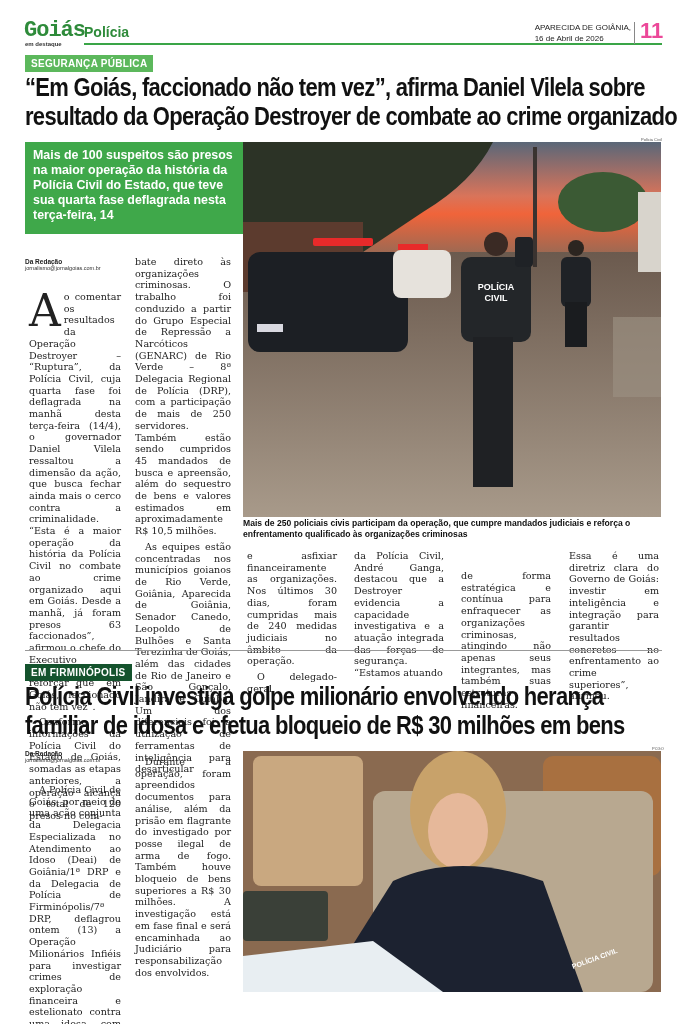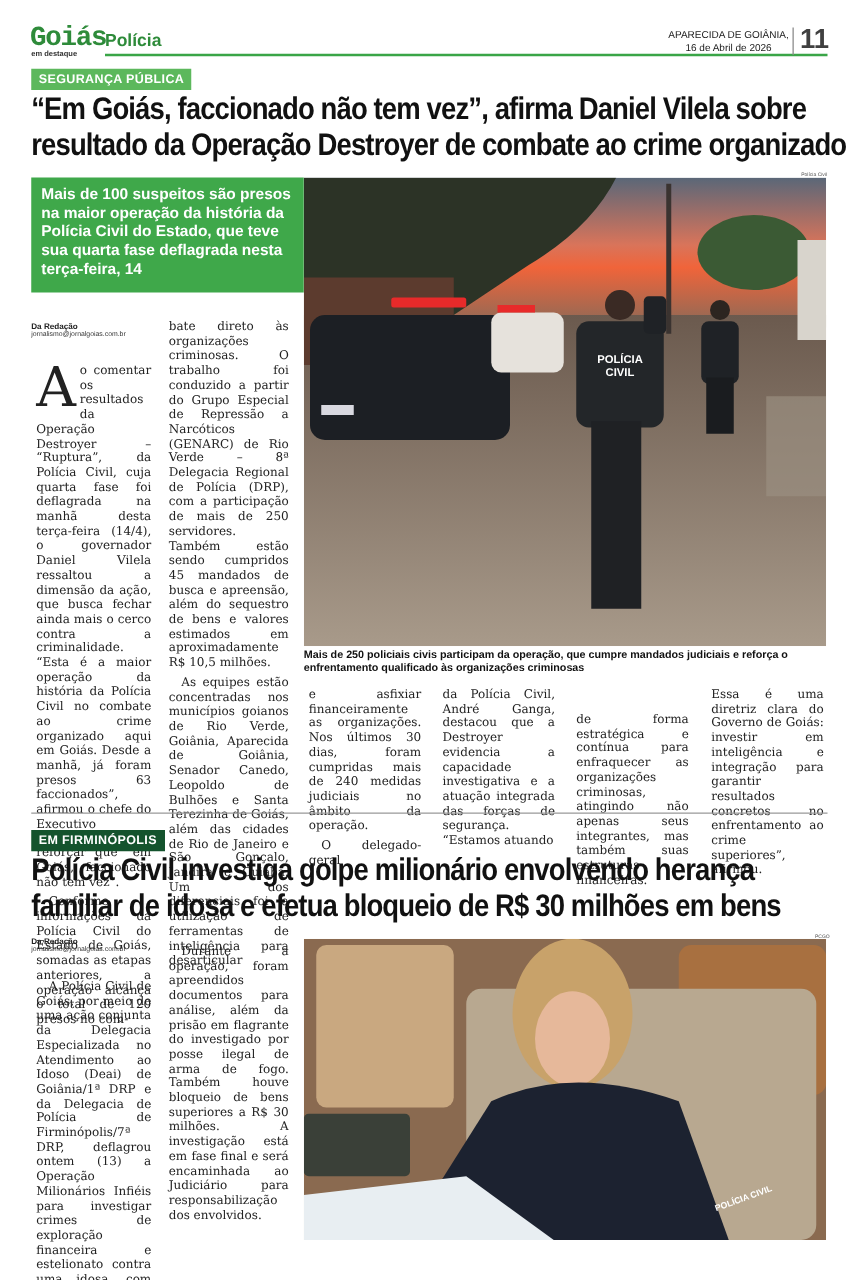--- a/index.html
+++ b/index.html
@@ -3,23 +3,23 @@
   <meta charset="utf-8">
   <style>
     html,body{margin:0;padding:0;background:#fff;}
     body{width:687px;height:1024px;position:relative;overflow:hidden;font-family:"DejaVu Serif",serif;color:#222;}
     .abs{position:absolute;}
     
     .logo{left:24px;top:20px;font-family:Liberation Mono, monospace;font-weight:bold;font-size:22px;color:#2e8b3a;letter-spacing:-1px;line-height:22px;}
     .logo-sub{left:25px;top:41px;font-family:"Liberation Sans",sans-serif;font-size:6px;font-weight:bold;color:#333;}
     .section{left:84px;top:24px;font-family:"Liberation Sans",sans-serif;font-weight:bold;font-size:14px;color:#2e8b3a;}
     .hdr-line{left:84px;top:43px;width:578px;height:2px;background:#3aa547;}
-    .city{right:56px;top:22px;text-align:center;font-family:"Liberation Sans",sans-serif;font-size:8px;color:#222;line-height:11px;}
+    .city{right:56px;top:22px;text-align:left;font-family:"Liberation Sans",sans-serif;font-size:8px;color:#222;line-height:11px;}
     .pagesep{left:634px;top:22px;width:1px;height:22px;background:#888;}
-    .pagenum{left:640px;top:18px;font-family:"Liberation Sans",sans-serif;font-weight:bold;font-size:22px;color:#404040;}
+    .pagenum{left:640px;top:18px;font-family:"Liberation Sans",sans-serif;font-weight:bold;font-size:22px;color:#ec4899;}
     
     .tag{font-family:"Liberation Sans",sans-serif;font-weight:bold;font-size:10px;color:#fff;padding:3px 6px;letter-spacing:0.3px;}
     .tag-green{left:25px;top:55px;background:#5cb85c;text-align:right;}
     .tag-blue{left:25px;top:664px;background:#14532d;}
     .headline{left:25px;width:645px;font-family:"Liberation Sans",sans-serif;font-weight:bold;color:#111;font-size:25px;line-height:29px;letter-spacing:-0.8px;transform:scaleX(0.88);transform-origin:left top;white-space:nowrap;}
     .h1{top:73px;}
     .h2{top:682px;}
     .credit{font-family:"Liberation Sans",sans-serif;font-size:4px;color:#555;}
     .c1{left:641px;top:137px;}
     .c2{left:652px;top:746px;}

